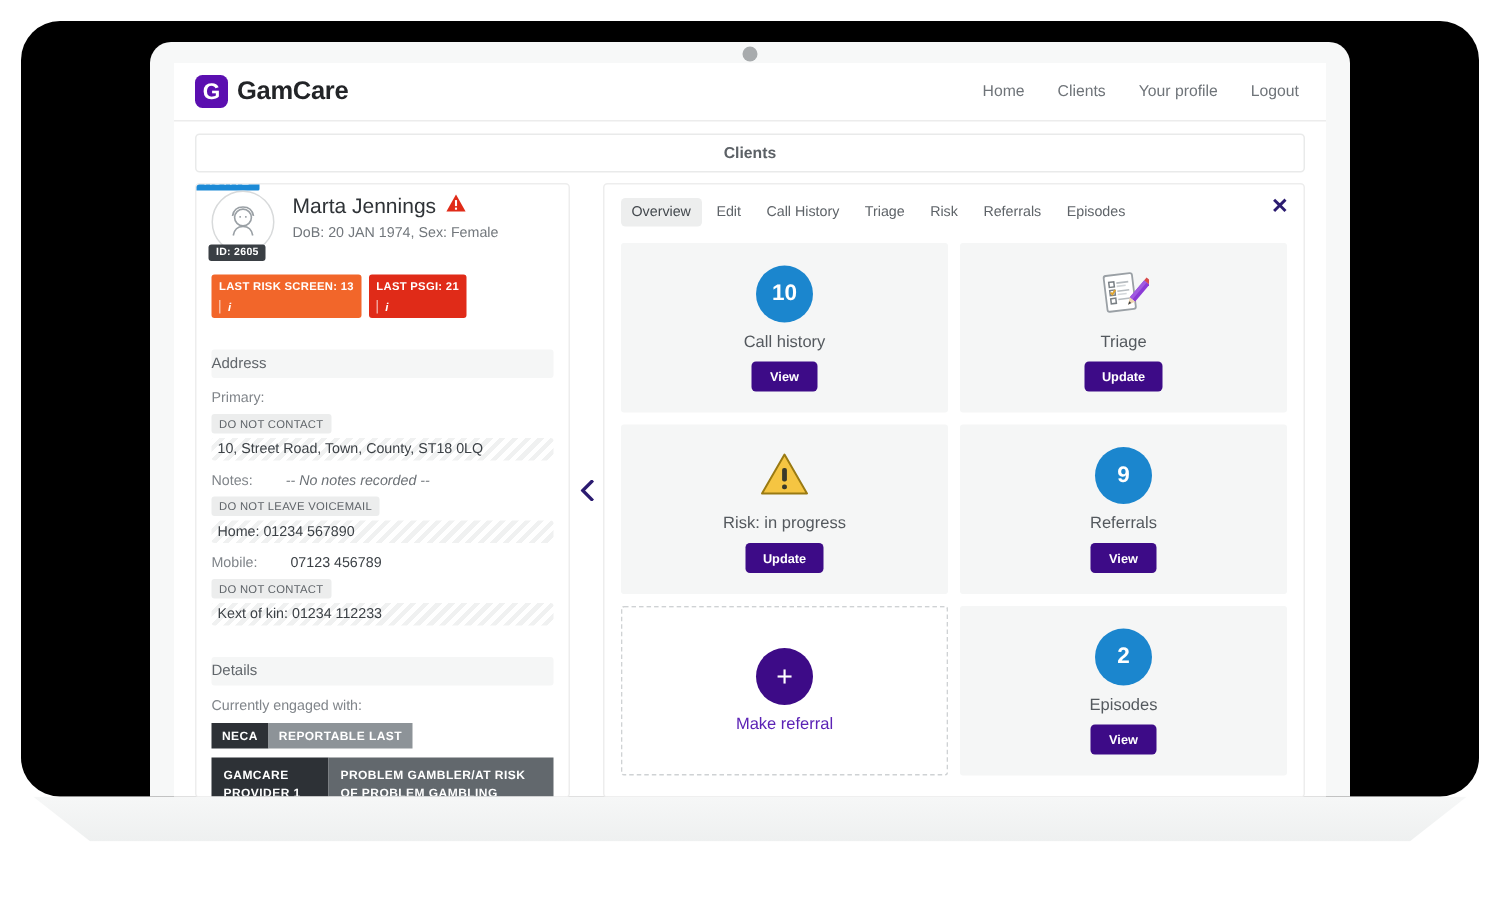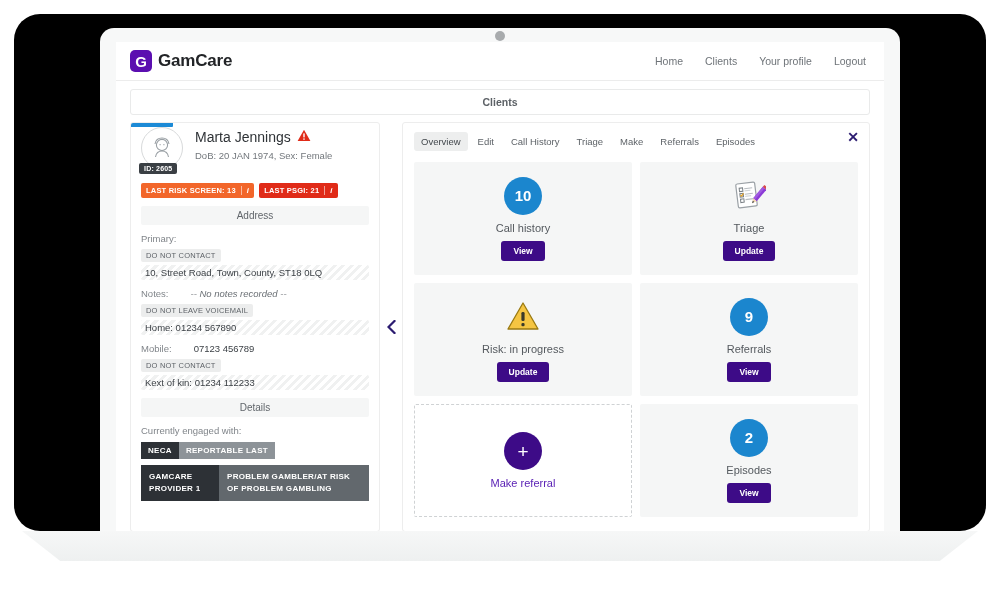--- a/index.html
+++ b/index.html
@@ -144,33 +144,33 @@
     margin-top: 2px;
   }
   .client-dob { font-size: 9.5px; color: #72777c; margin-top: 5px; }
 
   .risk-badges { display: flex; gap: 5px; margin-top: 14px; }
   .risk-badge {
     color: #fff; font-size: 7.5px; font-weight: 700;
     padding: 3px 5px; border-radius: 2px;
     display: flex; align-items: flex-start; gap: 5px;
     letter-spacing: .2px;
+    flex-direction: column;
   }
   .risk-badge .sep {
     border-left: 1px solid rgba(255,255,255,.55);
     padding-left: 5px; font-style: italic; font-weight: 700;
   }
   .rb-orange { background: #f2662a; }
   .rb-red { background: #e02b18; }
 
   .sec-title {
-    margin-top: 8px;
+    margin-top: 21px;
     background: #f5f6f6;
     border-radius: 2px;
-    text-align: center;
     font-size: 10px; color: #61666b;
     padding: 4px 0;
   }
   .fld-label { font-size: 9.5px; color: #80858a; margin-top: 8px; }
   .tag-grey {
     display: inline-block;
     background: #eceded; color: #5e6368;
     font-size: 7.5px; letter-spacing: .2px;
     padding: 2px 5px; border-radius: 2px;
     margin-top: 5px;
@@ -395,21 +395,21 @@
           <path d="M7.5 1 L1.5 7 L7.5 13" fill="none" stroke="#2b1b70" stroke-width="2.2" stroke-linecap="square"></path>
         </svg>
       </div>
 
       <div class="right-panel">
         <div class="tabs">
           <div class="tab active">Overview</div>
           <div class="tab">Edit</div>
           <div class="tab">Call History</div>
           <div class="tab">Triage</div>
-          <div class="tab">Make</div>
+          <div class="tab">Risk</div>
           <div class="tab">Referrals</div>
           <div class="tab">Episodes</div>
         </div>
         <div class="close-x">✕</div>
 
         <div class="cards">
 
           <div class="card">
             <div class="count-circle">10</div>
             <div class="card-label">Call history</div>

